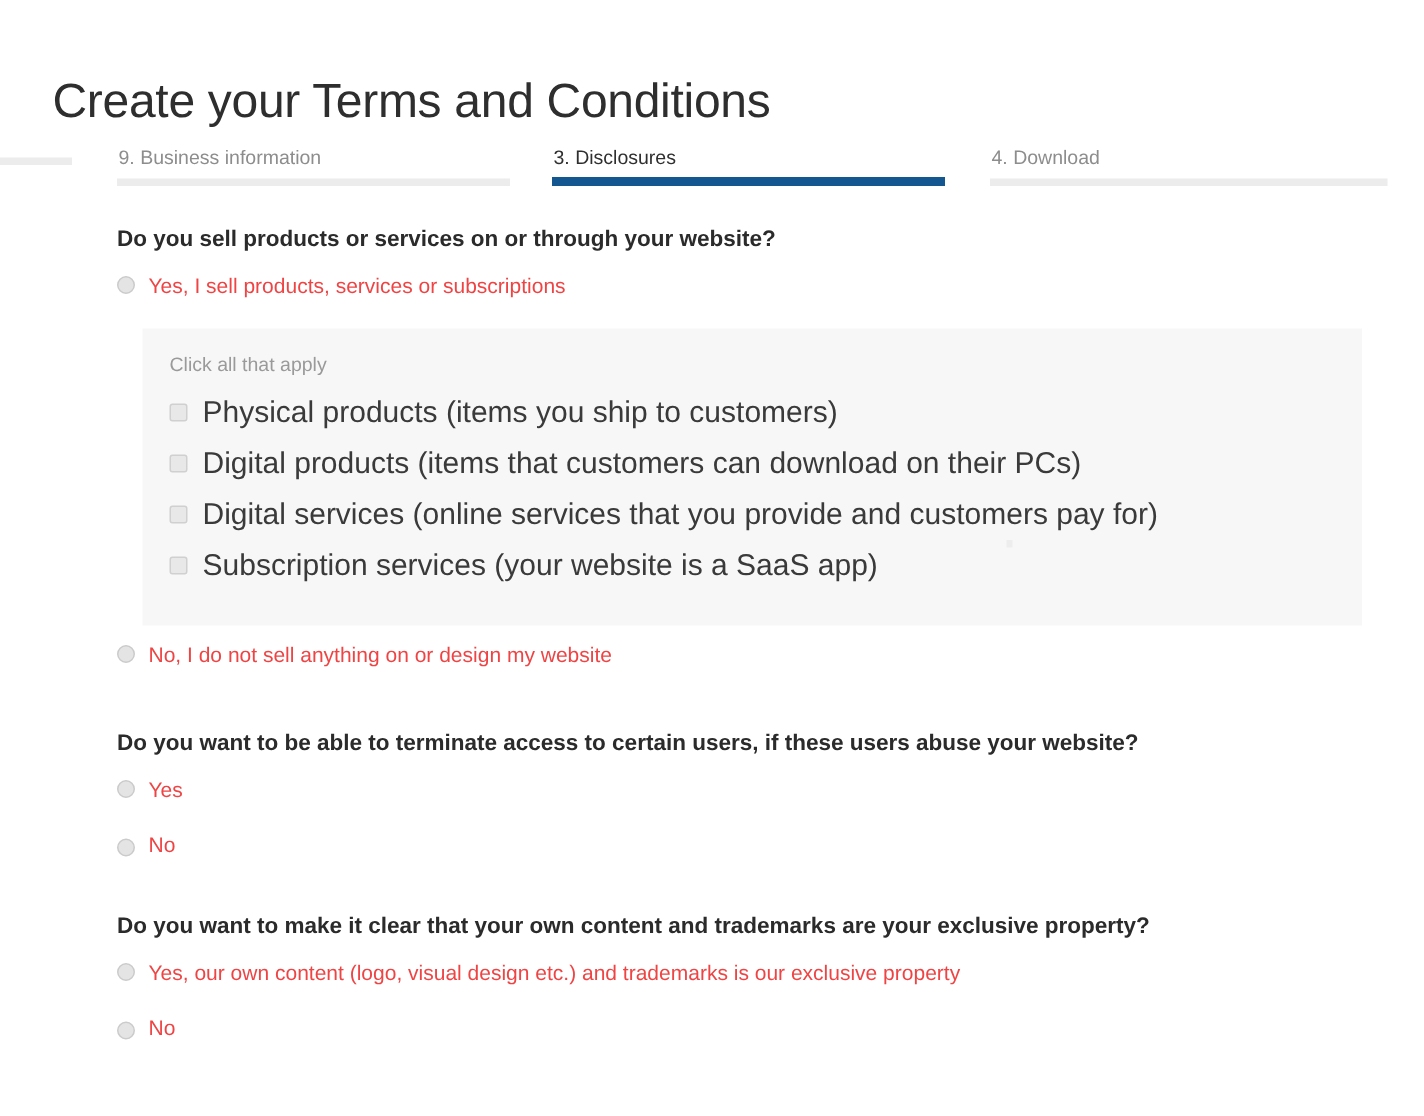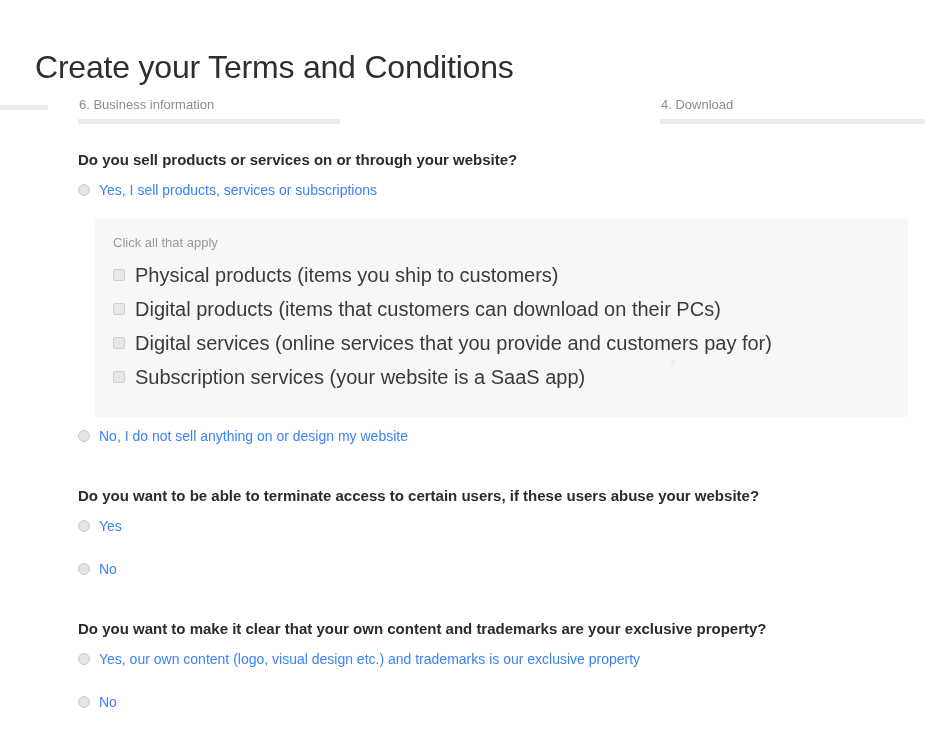--- a/index.html
+++ b/index.html
@@ -89,36 +89,36 @@
     line-height: 20px;
     margin: 0 0 10px 78px;
   }
 
   .option-row {
     display: flex;
     align-items: flex-start;
     margin: 0 0 0 78px;
     height: 30px;
   }
-  .option-row + .option-row { margin-top: 13px; }
+  .option-row + .option-row { margin-top: 2px; align-items: center; }
 
   .radio {
     width: 12px;
     height: 12px;
     min-width: 12px;
     border-radius: 50%;
     background: #e4e4e4;
     border: 1px solid #cbcbcb;
     box-sizing: border-box;
     margin-top: 4px;
     margin-right: 9px;
   }
   .option-label {
     font-size: 14px;
-    color: #3b82f6;
+    color: #ef4444;
     line-height: 20px;
     white-space: nowrap;
   }
 
   
   .checkbox-panel {
     position: relative;
     margin: 9px 0 0 95px;
     width: 813px;
     background: #f7f7f7;
@@ -173,21 +173,25 @@
 <body>
 
 <h1 class="page-title">Create your Terms and Conditions</h1>
 
 <div class="steps">
   <div class="step step-0">
     <div class="step-label"></div>
     <div class="step-bar"></div>
   </div>
   <div class="step step-1">
-    <div class="step-label">6. Business information</div>
+    <div class="step-label">9. Business information</div>
+    <div class="step-bar"></div>
+  </div>
+  <div class="step step-2 active">
+    <div class="step-label">3. Disclosures</div>
     <div class="step-bar"></div>
   </div>
   <div class="step step-3">
     <div class="step-label">4. Download</div>
     <div class="step-bar"></div>
   </div>
 </div>
 
 <div class="content">
 

